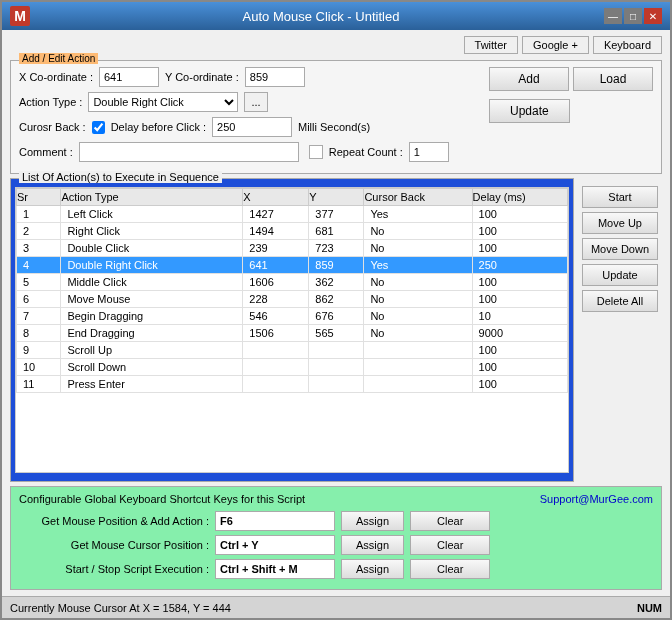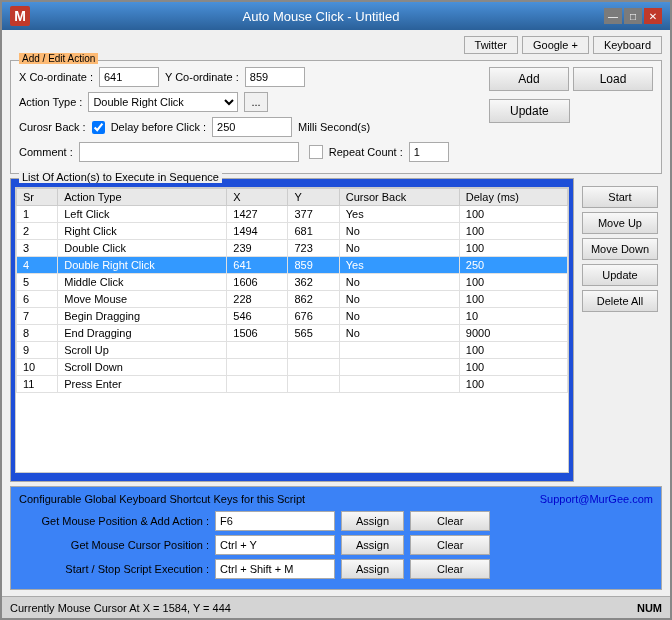--- a/index.html
+++ b/index.html
@@ -191,21 +191,21 @@
     table {
       width: 100%;
       border-collapse: collapse;
       font-size: 11px;
     }
     thead tr {
       background: #e8e8e8;
     }
     th {
       border: 1px solid #ccc;
-      padding: 2px 6px;
+      padding: 2px 0;
       text-align: left;
       font-weight: normal;
       white-space: nowrap;
     }
     td {
       border: 1px solid #e0e0e0;
       padding: 2px 6px;
       white-space: nowrap;
     }
     tr.selected td {
@@ -224,21 +224,21 @@
       font-size: 11px;
       border: 1px solid #aaa;
       background: linear-gradient(to bottom, #f8f8f8, #ddd);
       cursor: pointer;
       min-width: 72px;
       text-align: center;
     }
 
     .shortcuts-section {
       border: 1px solid #aaa;
-      background: #3b82f6;
+      background: #86efac;
       padding: 6px 8px;
       position: relative;
     }
     .shortcuts-label {
       display: flex;
       justify-content: space-between;
       align-items: center;
       margin-bottom: 6px;
       font-size: 11px;
     }
@@ -259,20 +259,21 @@
       width: 190px;
       text-align: right;
     }
     .shortcut-input {
       border: 1px solid #aaa;
       background: white;
       padding: 2px 4px;
       font-size: 11px;
       height: 20px;
       width: 120px;
+      font-weight: bold;
     }
     .assign-btn {
       padding: 3px 14px;
       font-size: 11px;
       border: 1px solid #aaa;
       background: linear-gradient(to bottom, #f8f8f8, #ddd);
       cursor: pointer;
     }
     .clear-btn {
       padding: 3px 26px;

